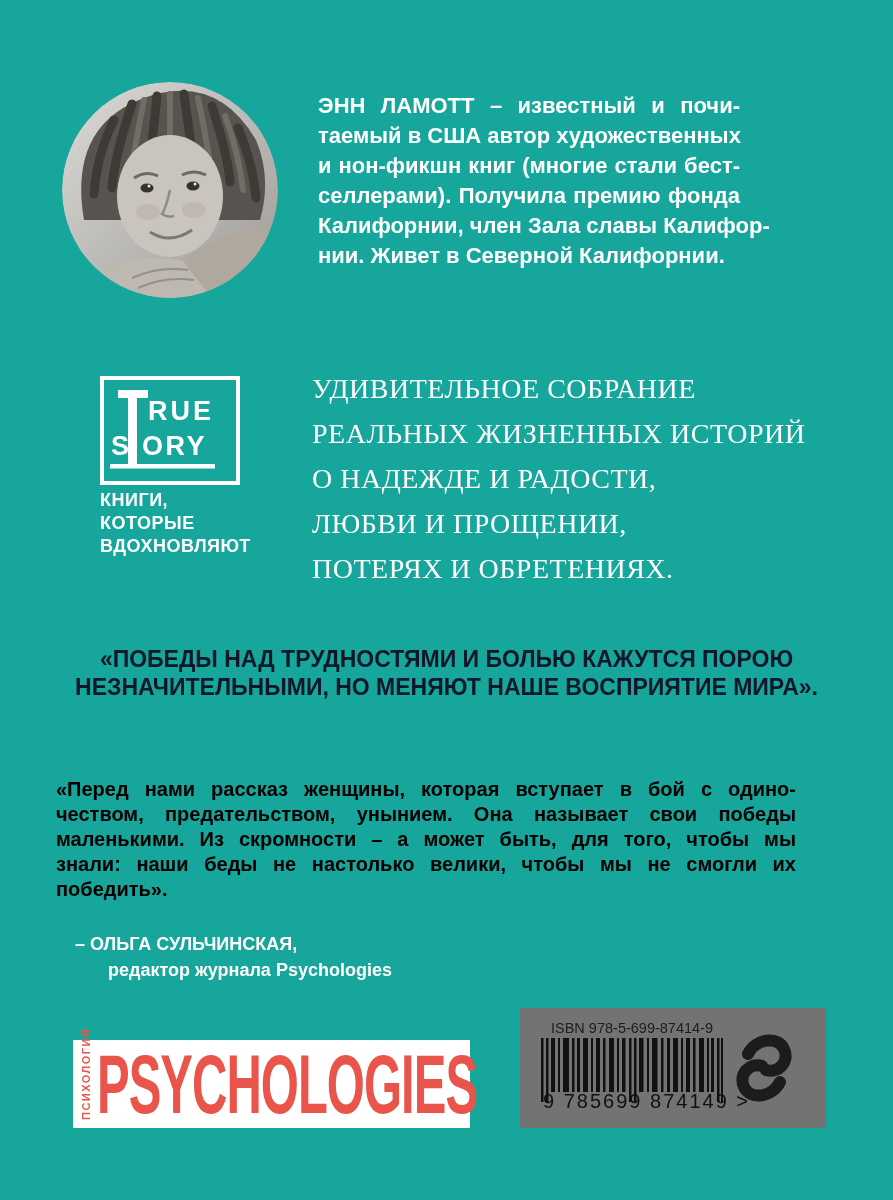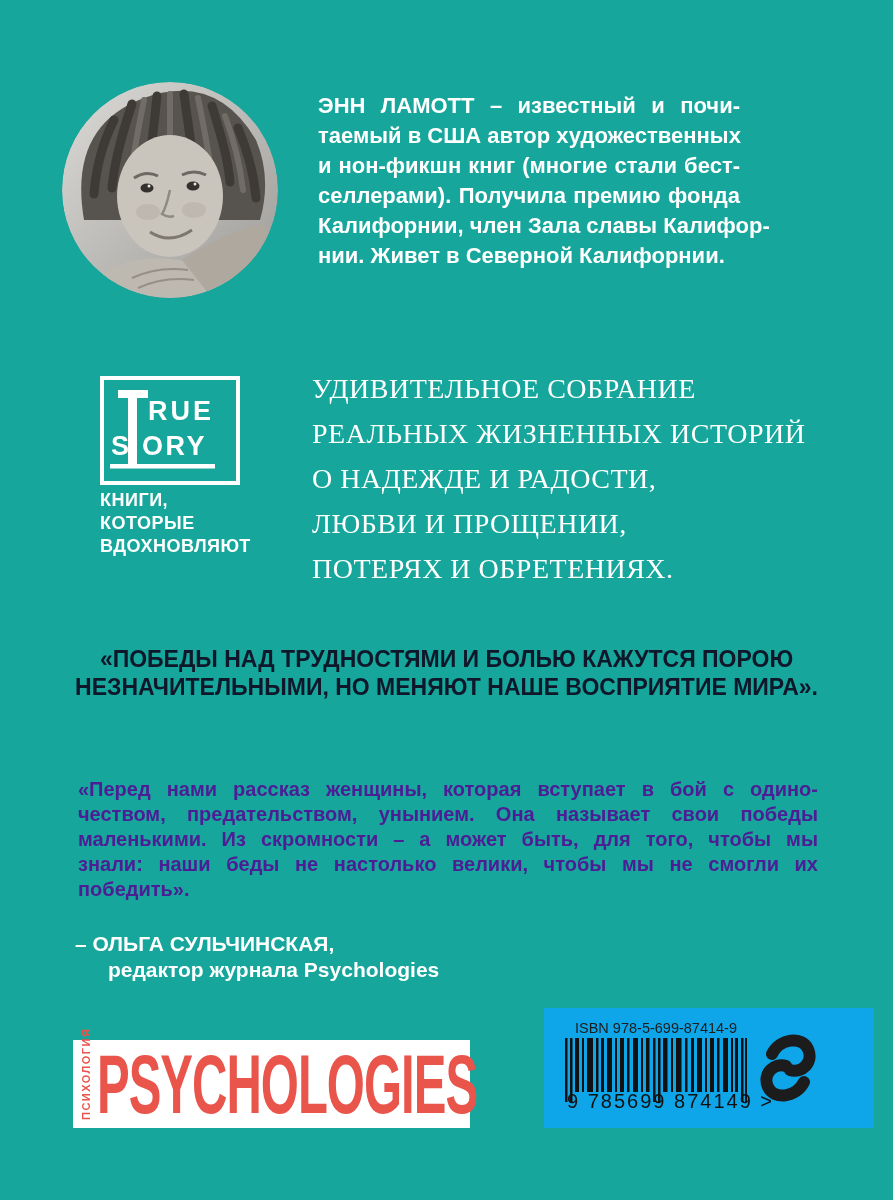--- a/index.html
+++ b/index.html
@@ -45,29 +45,29 @@
 
   
   .pull-quote {
     position:absolute; left:30px; top:645px; width:833px;
     text-align:center; color:#0f172a;
     font-weight:bold; font-size:23px; line-height:28px;
   }
 
   
   .review {
-    position:absolute; left:78px; top:777px; width:740px;
-    color:#4c1d95; font-weight:bold; font-size:20px; line-height:25px;
+    position:absolute; left:56px; top:777px; width:740px;
+    color:#000000; font-weight:bold; font-size:20px; line-height:25px;
   }
   .review .line { text-align:justify; text-align-last:justify; white-space:nowrap; }
   .review .line.last { text-align-last:left; }
 
   .attribution {
     position:absolute; left:75px; top:931px; width:600px;
-    color:#ffffff; font-weight:bold; font-size:21px; line-height:26px;
+    color:#ffffff; font-weight:bold; font-size:18px; line-height:26px;
   }
   .attribution .role { padding-left:33px; }
 
   
   .psy-box {
     position:absolute; left:73px; top:1040px; width:397px; height:88px;
     background:#ffffff;
   }
   .psy-vertical {
     position:absolute; left:6px; top:8px; height:72px;
@@ -79,22 +79,22 @@
     position:absolute; left:24px; top:0; width:370px; height:88px;
     display:flex; align-items:center; justify-content:flex-start;
     color:#E9544B; font-weight:bold; font-size:49px;
     letter-spacing:-1px;
     transform:scaleY(1.72); transform-origin:50% 50%;
     white-space:nowrap;
   }
 
   
   .barcode-box {
-    position:absolute; left:544px; top:1008px; width:330px; height:120px;
-    background:#0ea5e9;
+    position:absolute; left:520px; top:1008px; width:306px; height:120px;
+    background:#737373;
   }
   .isbn-label {
     position:absolute; left:2px; top:12px; width:220px;
     text-align:center; color:#1d1d1d; font-size:14.5px; font-weight:400;
   }
   .barcode-svg { position:absolute; left:21px; top:30px; }
   .barcode-digits {
     position:absolute; left:4px; top:82px; width:226px;
     color:#111111; font-size:20px; letter-spacing:2px;
     text-align:right; white-space:nowrap;

